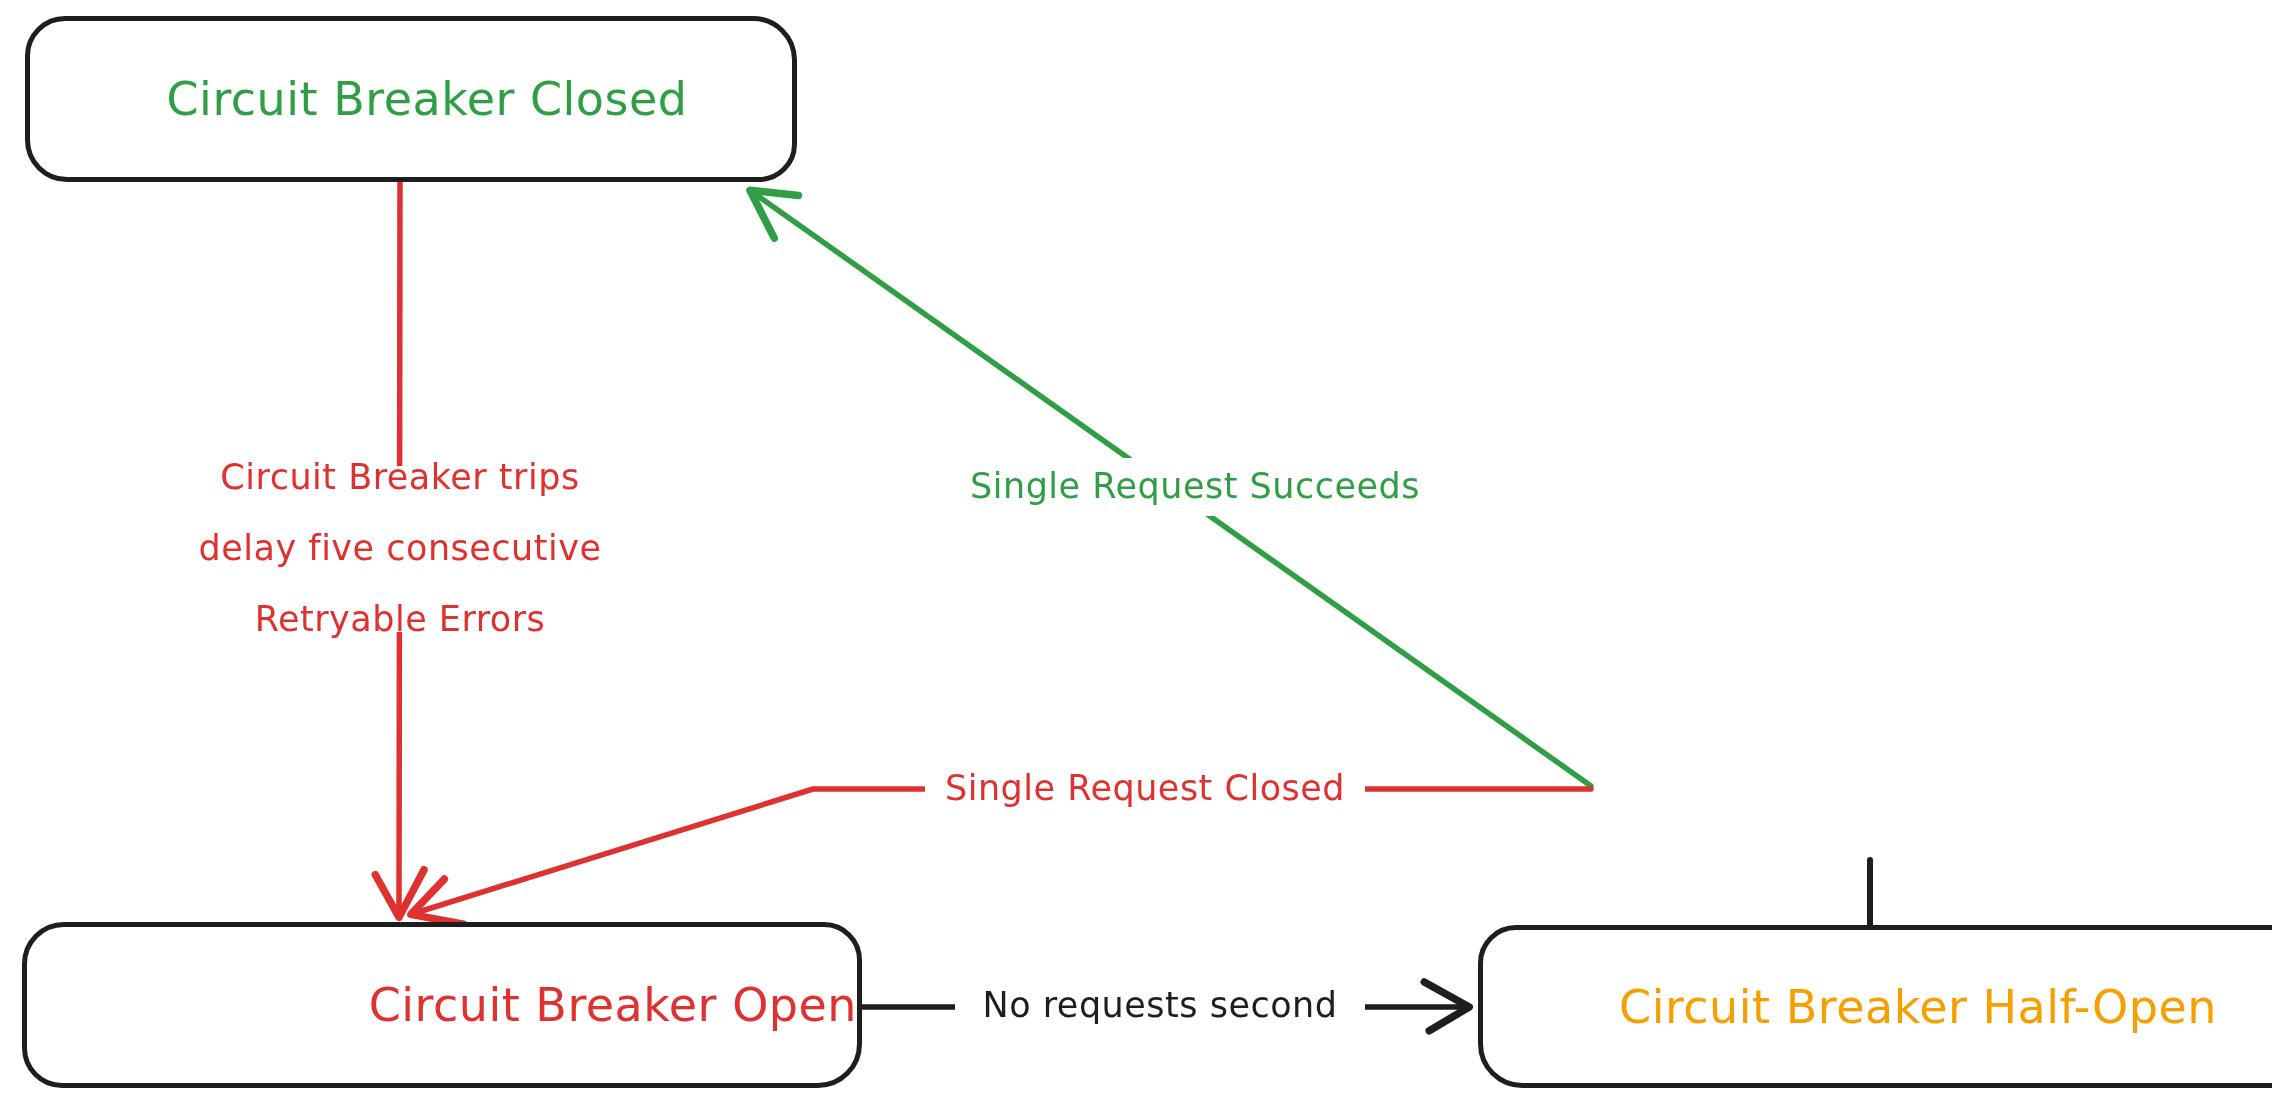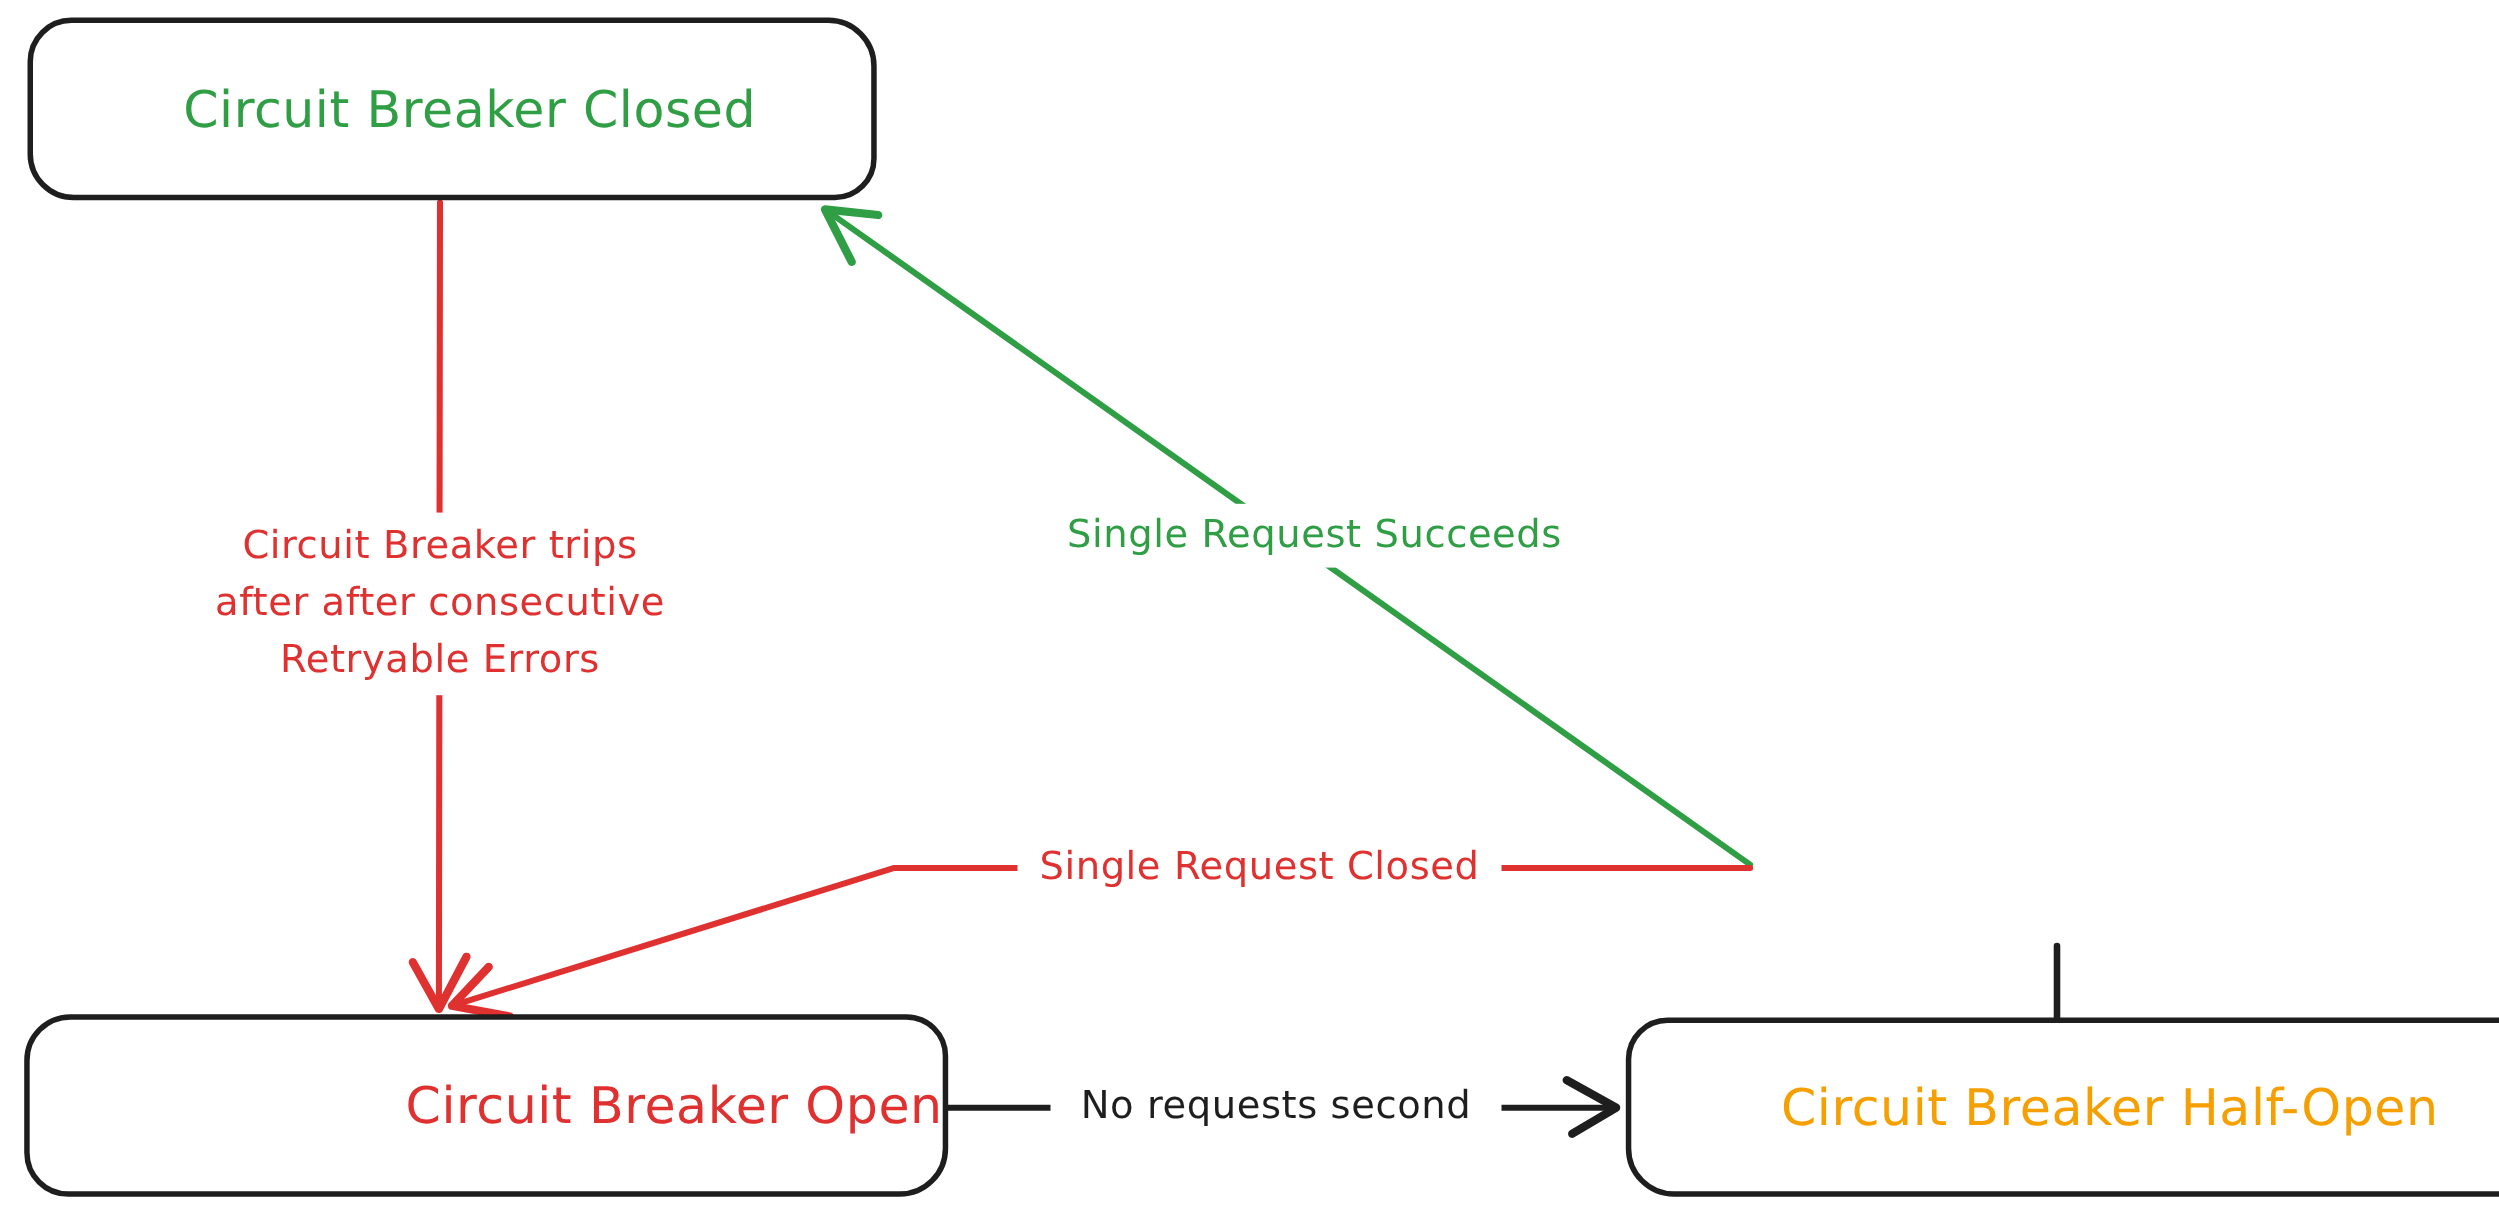--- a/index.html
+++ b/index.html
@@ -48,20 +48,21 @@
     z-index: 3;
     background: #ffffff;
     display: flex;
     flex-direction: column;
     align-items: center;
     justify-content: center;
     text-align: center;
     font-size: 35px;
     line-height: 1.48;
     letter-spacing: 0.5px;
+    gap: 19px;
   }
   .label-trips    { left: 150px; top: 466px;  width: 500px; height: 166px; }
   .label-succeeds { left: 913px; top: 458px;  width: 500px; height: 58px;  }
   .label-fails    { left: 925px; top: 760px;  width: 440px; height: 58px;  }
   .label-delay    { left: 955px; top: 952px;  width: 410px; height: 108px; }
 </style>
 </head>
 <body>
 
 <div class="canvas">
@@ -98,21 +99,21 @@
     <span>Circuit Breaker Open</span>
   </div>
 
   <div class="node node-half-open t-orange">
     <span>Circuit Breaker Half-Open</span>
   </div>
 
 
   <div class="edge-label label-trips t-red">
     <div>Circuit Breaker trips</div>
-    <div>after after consecutive</div>
+    <div>delay five consecutive</div>
     <div>Retryable Errors</div>
   </div>
 
   <div class="edge-label label-succeeds t-green">
     <div>Single Request Succeeds</div>
   </div>
 
   <div class="edge-label label-fails t-red">
     <div>Single Request Closed</div>
   </div>

